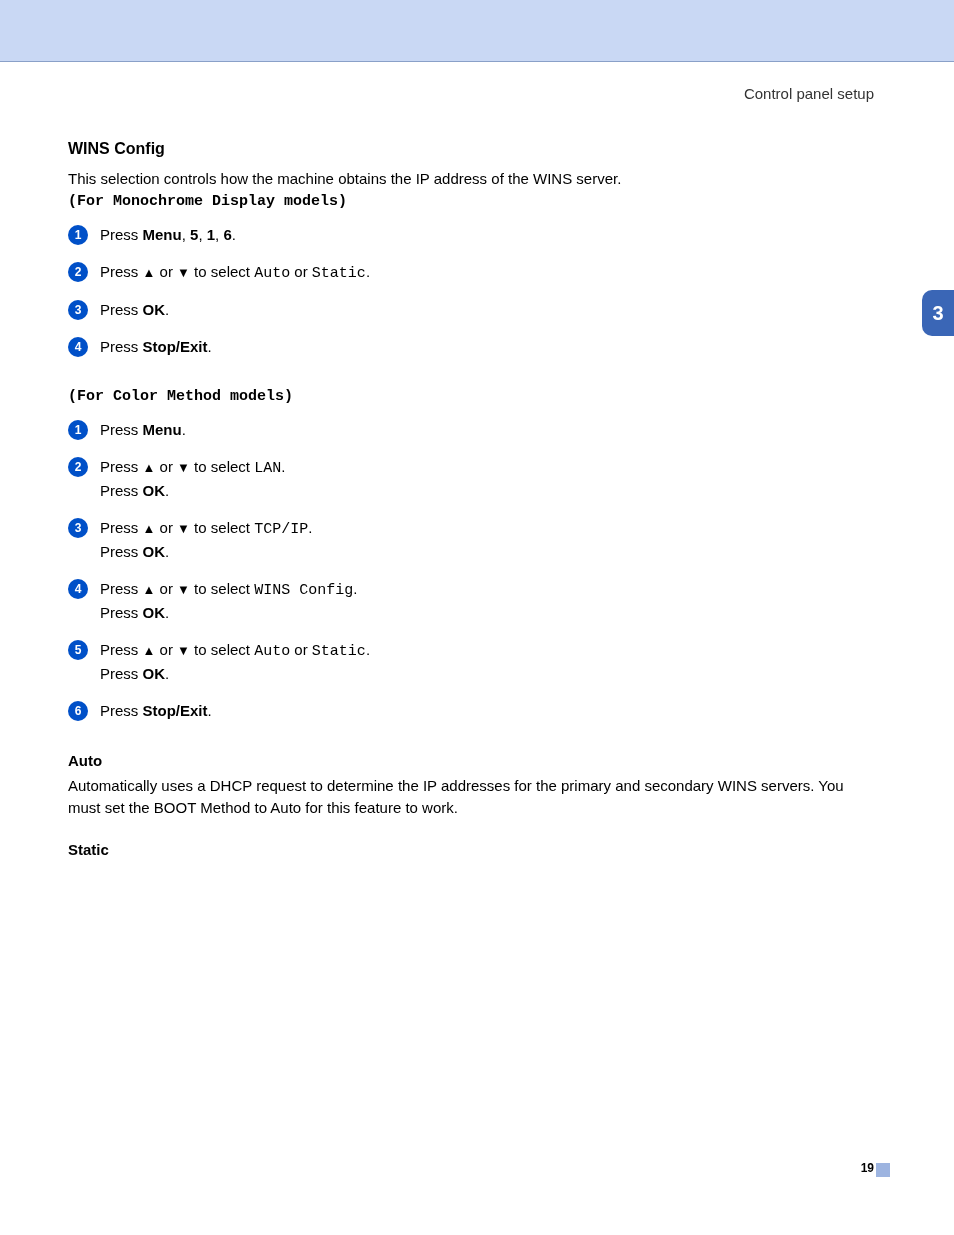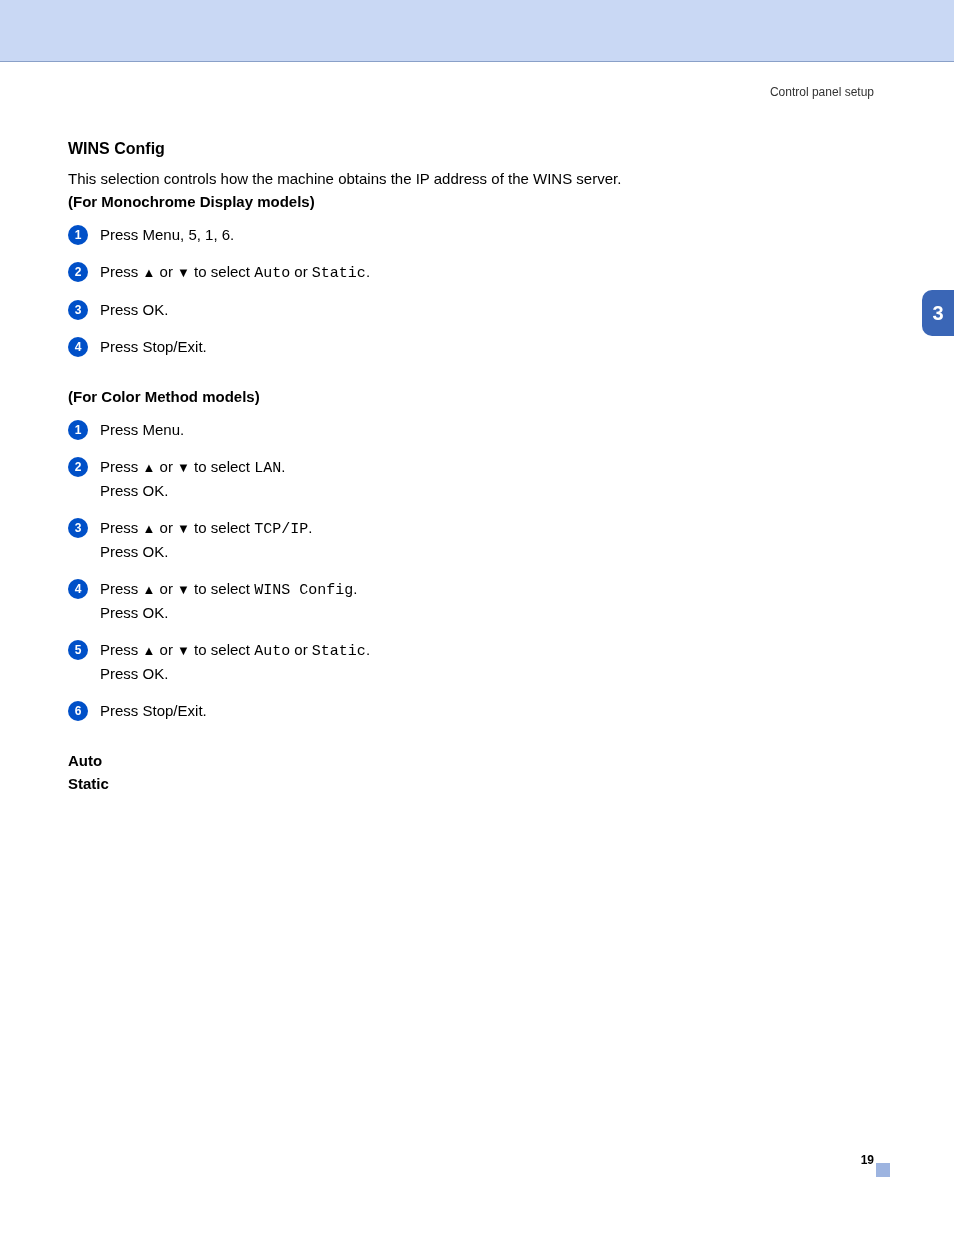--- a/index.html
+++ b/index.html
@@ -16,21 +16,21 @@
   .top-banner {
     background: #c9d8f4;
     height: 62px;
     width: 100%;
     border-bottom: 1px solid #8aa0c8;
   }
   .header-right {
     position: absolute;
     top: 85px;
     right: 80px;
-    font-size: 12px;
+    font-size: 15px;
     color: #333;
   }
   .chapter-tab {
     position: absolute;
     right: 0;
     top: 290px;
     width: 32px;
     height: 46px;
     background: #3a66b6;
     color: #fff;
@@ -53,20 +53,21 @@
     font-weight: bold;
     margin-bottom: 10px;
   }
   .intro {
     line-height: 1.4;
   }
   .subhead {
     font-weight: bold;
     margin-bottom: 14px;
     margin-top: 4px;
+    font-family: Liberation Mono, monospace;
   }
   .steps {
     margin-bottom: 30px;
   }
   .step {
     display: flex;
     align-items: flex-start;
     margin-bottom: 14px;
   }
   .badge {
@@ -80,40 +81,40 @@
     display: flex;
     align-items: center;
     justify-content: center;
     flex: 0 0 20px;
     margin-right: 12px;
     margin-top: 1px;
   }
   .step-body {
     line-height: 1.5;
   }
-  .b { font-weight: normal; }
+  .b { font-weight: bold; }
   .mono { font-family: "Courier New", monospace; font-size: 15px; }
   .arrow {
     display: inline-block;
     font-size: 13px;
     line-height: 1;
     vertical-align: 0px;
   }
   .sect-label {
     font-weight: bold;
     margin-top: 6px;
     margin-bottom: 6px;
   }
   .para {
     line-height: 1.45;
     margin-bottom: 22px;
   }
   .page-number {
     position: absolute;
-    bottom: 68px;
+    bottom: 60px;
     right: 80px;
     font-size: 12px;
     font-weight: bold;
   }
   .page-number-bar {
     position: absolute;
     bottom: 58px;
     right: 64px;
     width: 14px;
     height: 14px;
@@ -176,19 +177,20 @@
         <div class="badge">5</div>
         <div class="step-body">Press <span class="arrow">▲</span> or <span class="arrow">▼</span> to select <span class="mono">Auto</span> or <span class="mono">Static</span>.<br>Press <span class="b">OK</span>.</div>
       </div>
       <div class="step">
         <div class="badge">6</div>
         <div class="step-body">Press <span class="b">Stop/Exit</span>.</div>
       </div>
     </div>
 
   <div class="sect-label">Auto</div>
+  <p class="para">Automatically uses a DHCP request to determine the IP addresses for the primary and secondary WINS servers. You must set the BOOT Method to Auto for this feature to work.</p>
 
   <div class="sect-label">Static</div>
 
 </div>
 
 <div class="page-number">19</div>
 <div class="page-number-bar"></div>
 
 </body></html>

